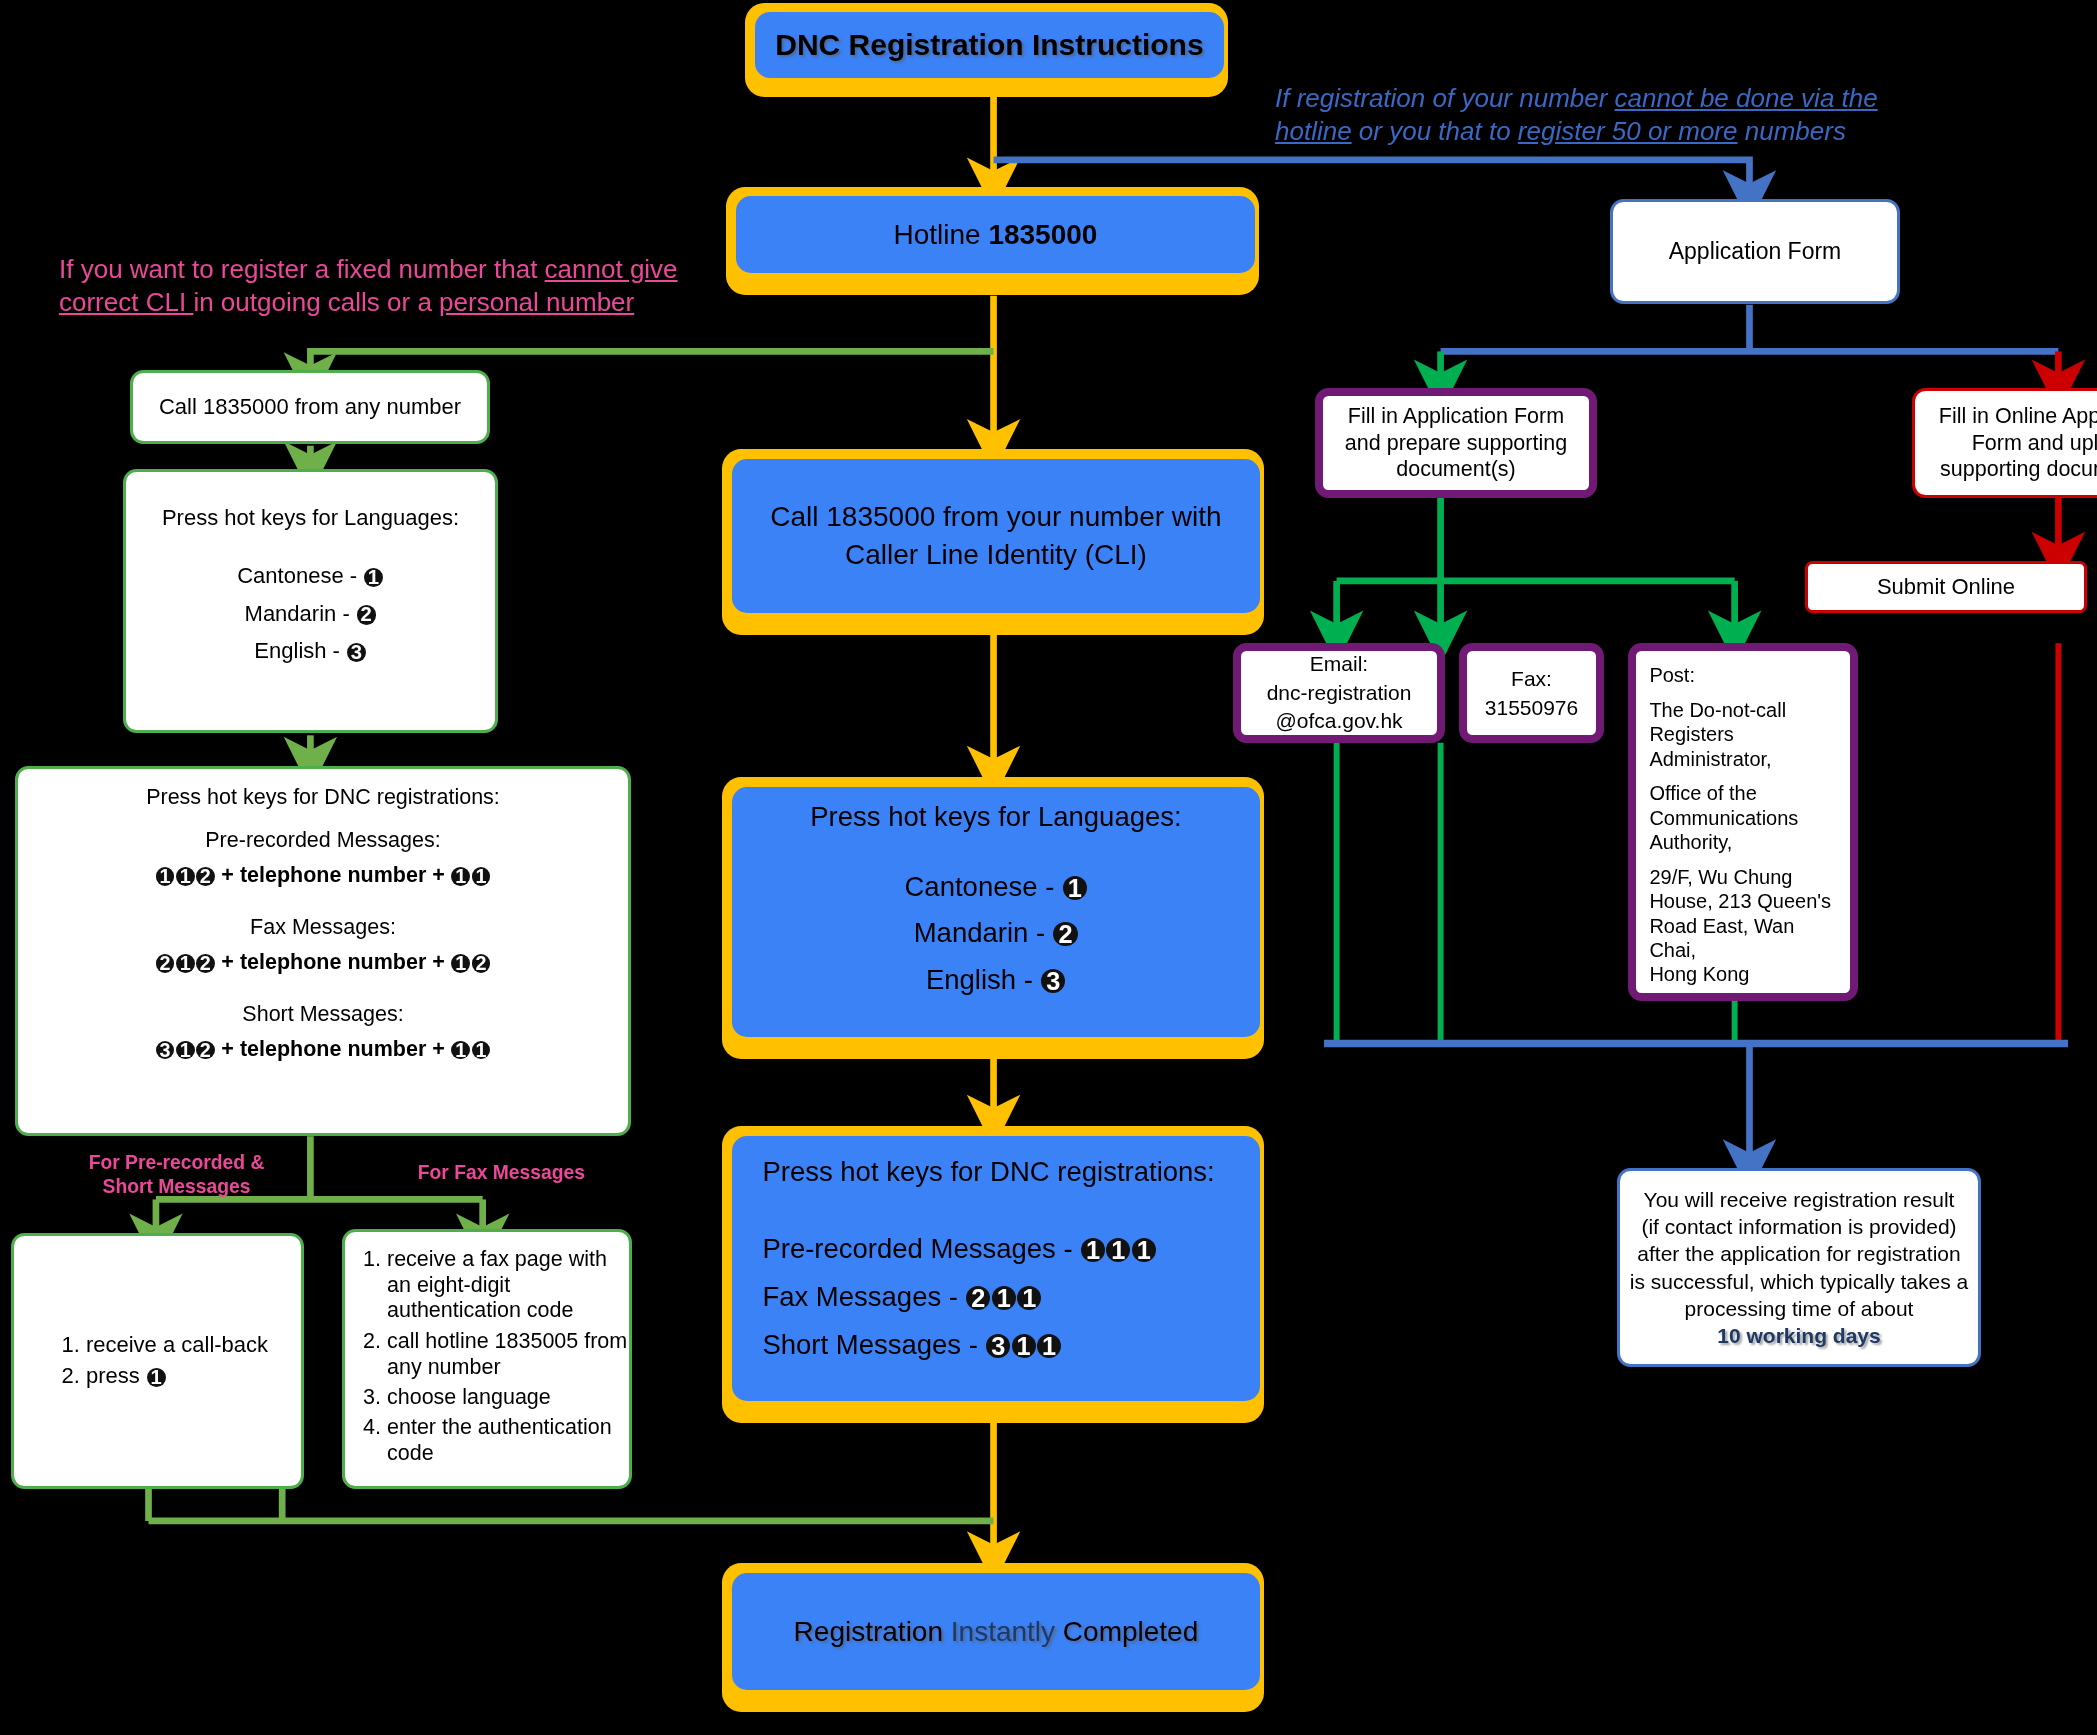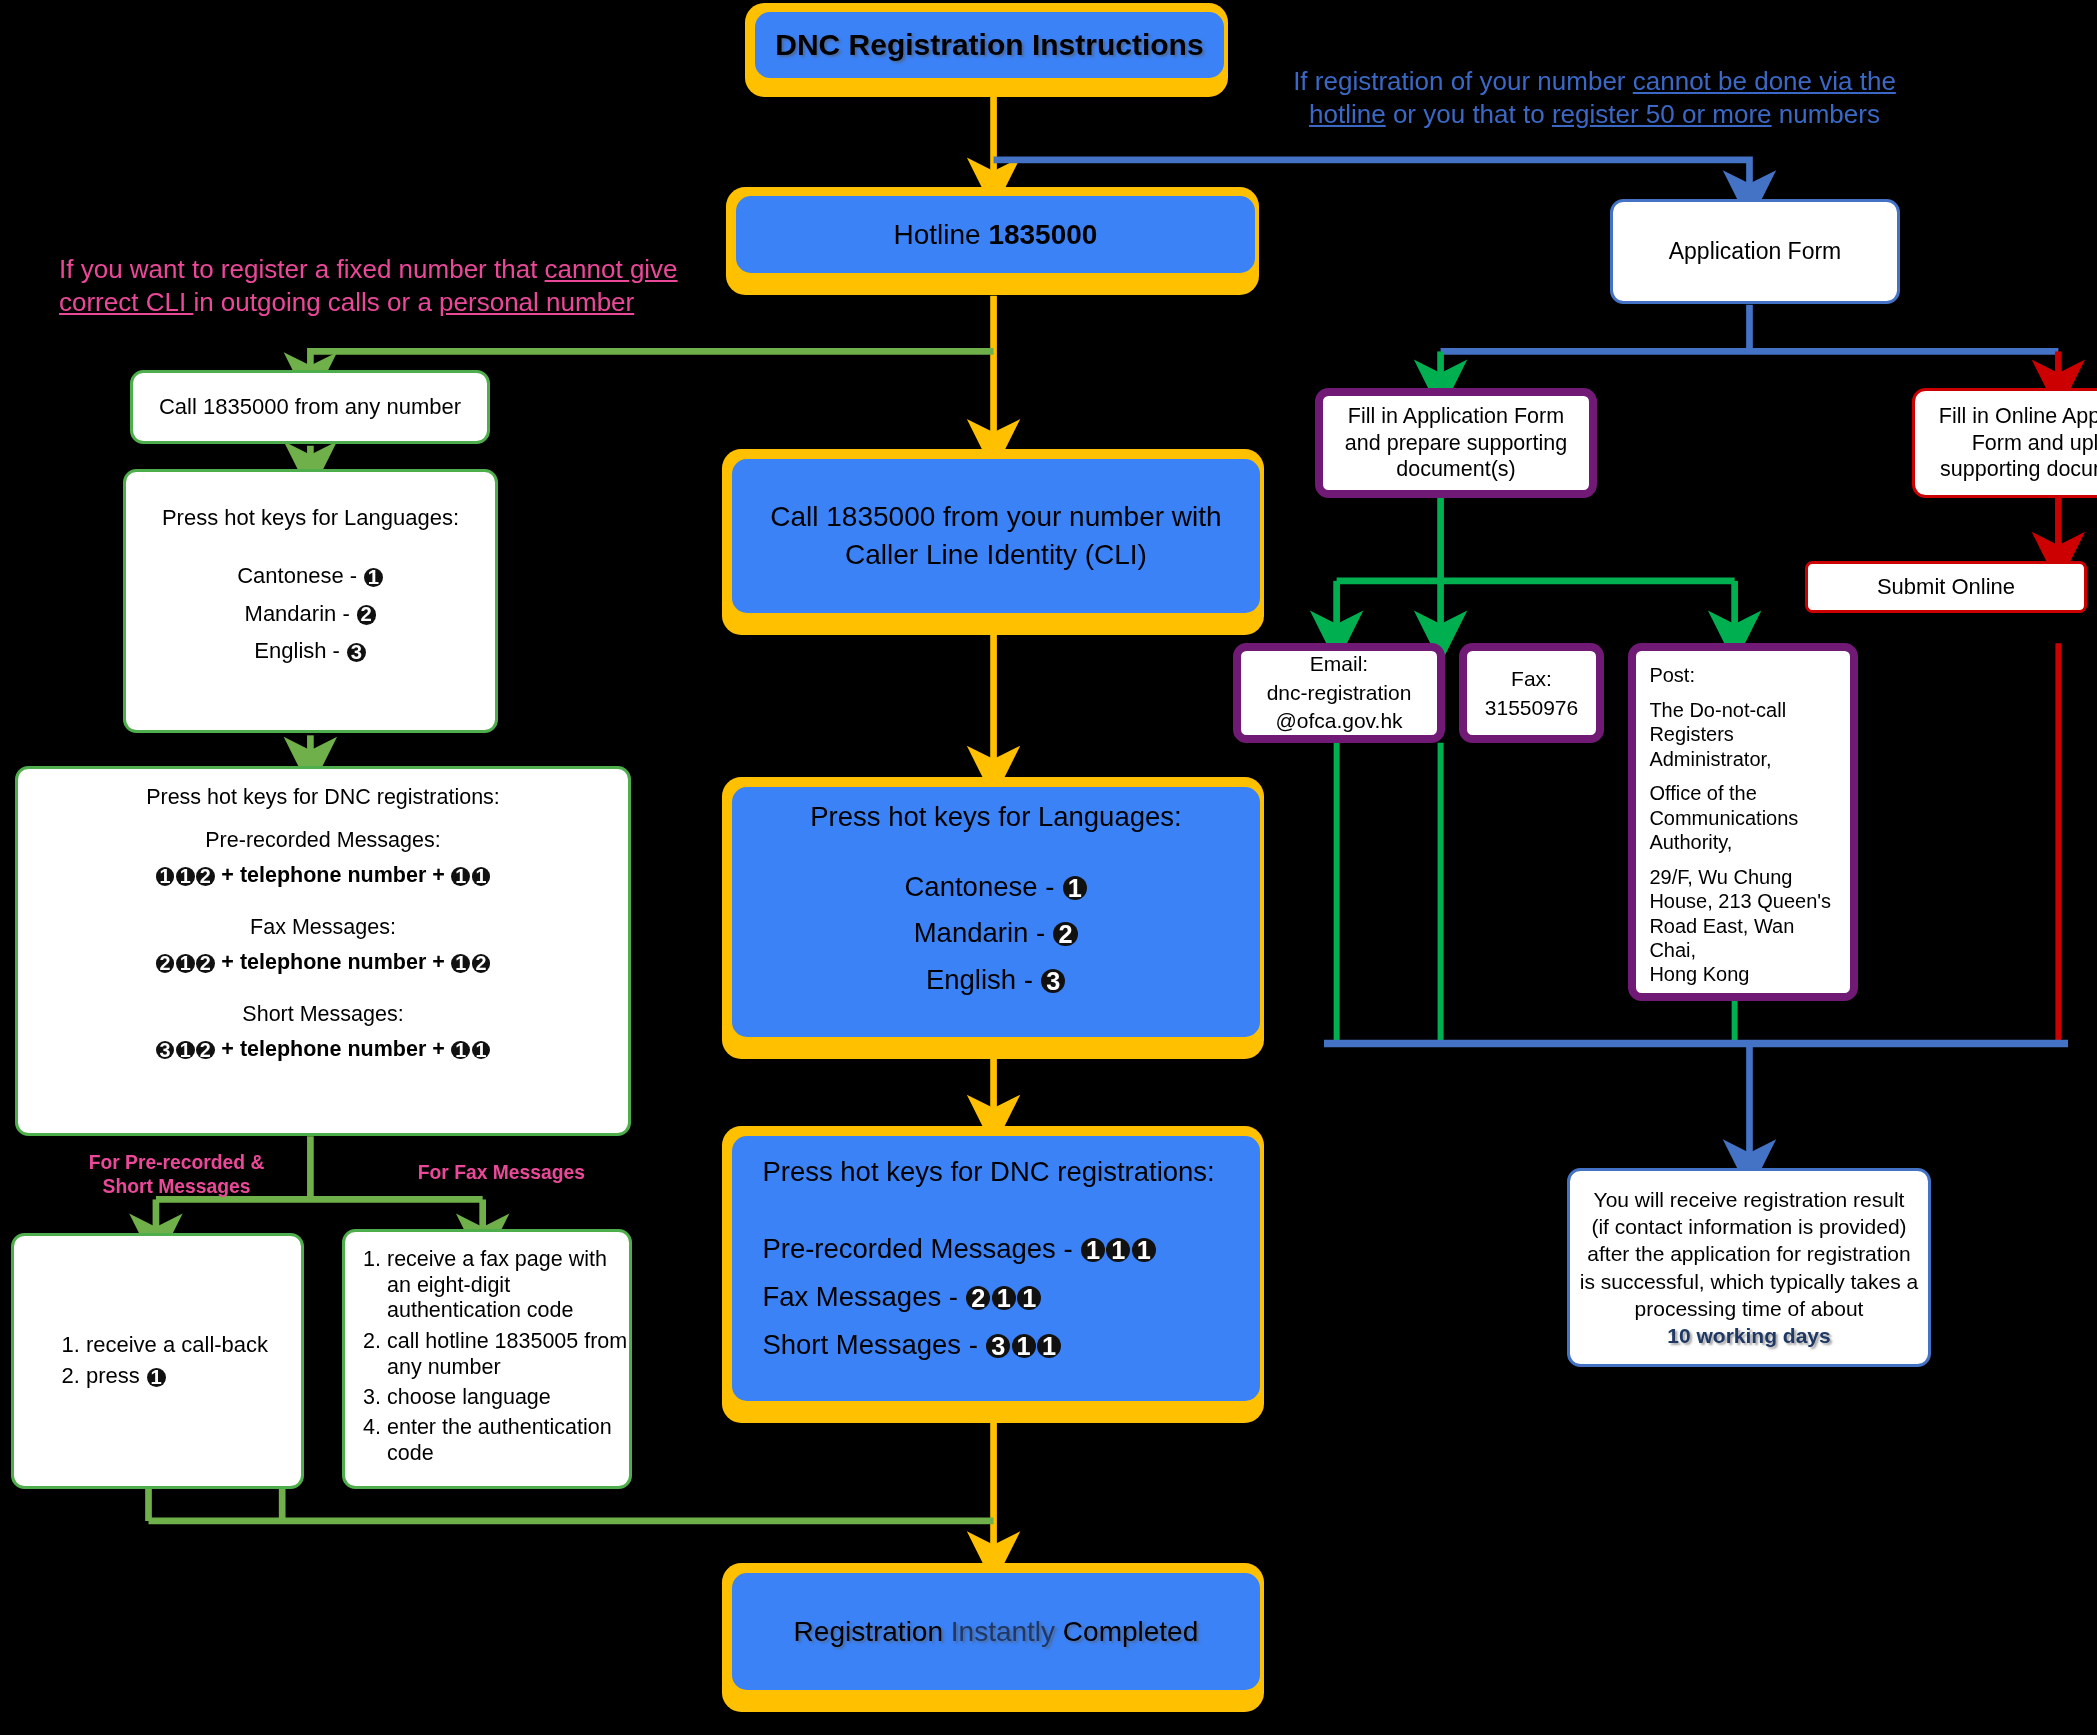--- a/index.html
+++ b/index.html
@@ -103,21 +103,21 @@
 
     <path d="M200,2005 L200,2048 M380,2005 L380,2048 M200,2048 L1338,2048" stroke="#6FB04A" stroke-width="9" fill="none"></path>
   </svg>
 
   <div class="goldwrap" style="left:745px;top:3px;width:483px;height:94px;">
     <div class="inner" style="left:10.4px;top:9px;right:4.5px;bottom:19.3px;">
       <span class="bold shadowtxt" style="font-size:30px;">DNC Registration Instructions</span>
     </div>
   </div>
 
-  <div class="lbl blue" style="left:1275px;top:65px;width:639px;font-size:26px;line-height:1.25;text-align:center;">
+  <div class="lbl blue" style="left:1275px;top:82px;width:639px;font-size:26px;line-height:1.25;text-align:left;font-style:italic;">
     <div><span>If registration of your number </span><span class="u">cannot be done via the</span></div>
     <div><span class="u">hotline</span><span> or you that to </span><span class="u">register 50 or more</span><span> numbers</span></div>
   </div>
 
   <div class="lbl green" style="left:59px;top:253px;width:631px;font-size:26px;line-height:1.25;text-align:left;">
     <div><span>If you want to register a fixed number that </span><span class="u">cannot give</span></div>
     <div><span class="u">correct CLI </span><span>in outgoing calls or a </span><span class="u">personal number</span></div>
   </div>
 
   <div class="goldwrap" style="left:726px;top:187px;width:533px;height:108px;">
@@ -291,21 +291,21 @@
       </div>
       <div>
         <div>29/F, Wu Chung</div>
         <div>House, 213 Queen's</div>
         <div>Road East, Wan Chai,</div>
         <div>Hong Kong</div>
       </div>
     </div>
   </div>
 
-  <div class="node wbox b-blue" style="left:1567px;top:1168px;width:364px;height:199px;">
+  <div class="node wbox b-blue" style="left:1617px;top:1168px;width:364px;height:199px;">
     <div style="font-size:21px;line-height:1.3;">
       <div>You will receive registration result</div>
       <div>(if contact information is provided)</div>
       <div>after the application for registration</div>
       <div>is successful, which typically takes a</div>
       <div>processing time of about</div>
       <div class="navy shadowtxt">10 working days</div>
     </div>
   </div>
 

